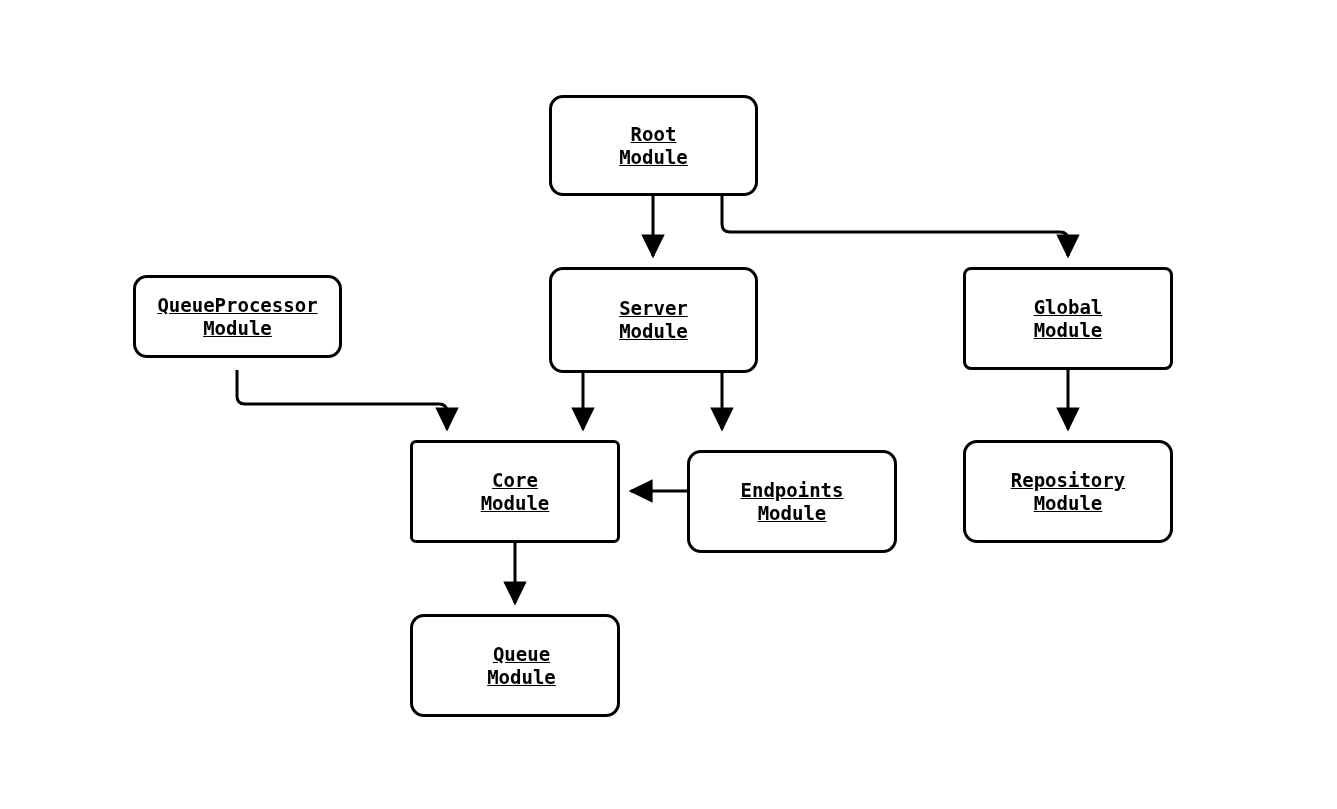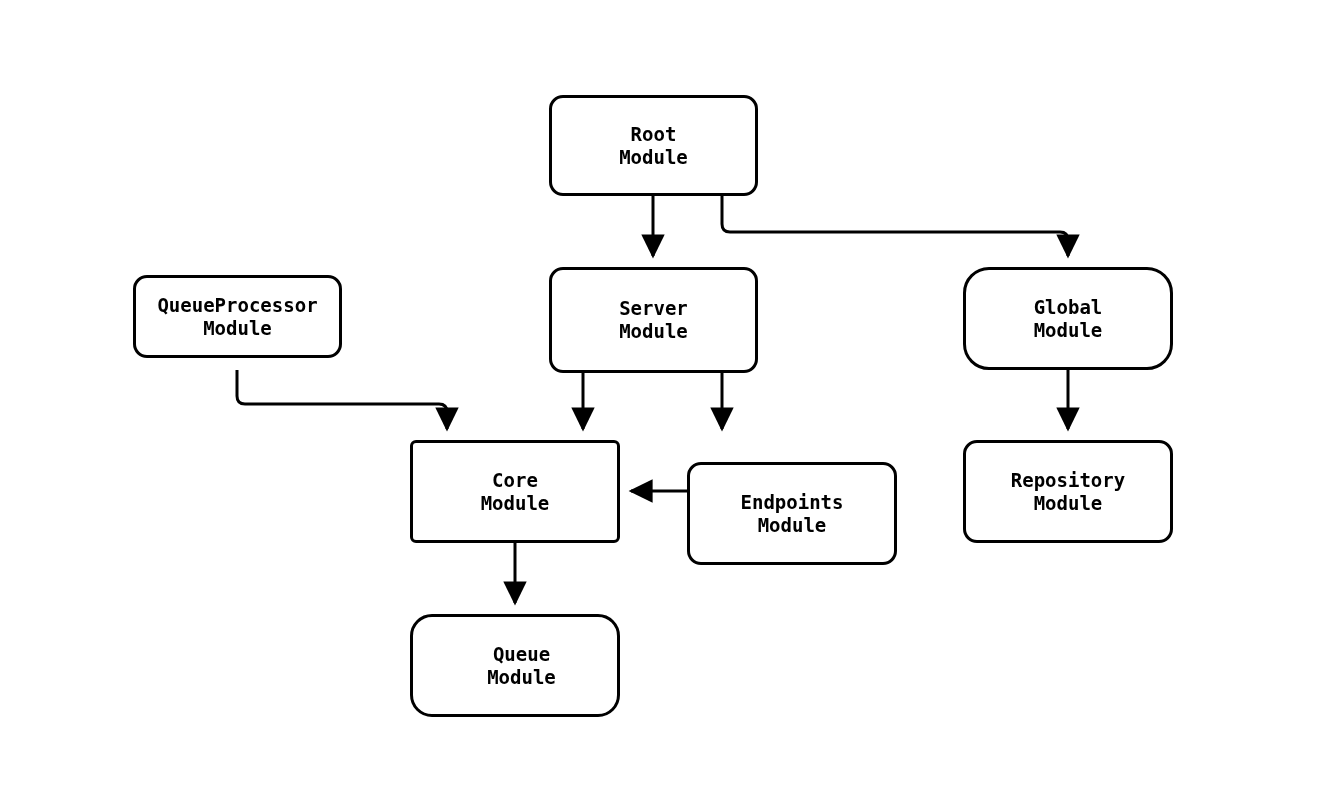--- a/index.html
+++ b/index.html
@@ -41,20 +41,21 @@
   }
   .node-label {
     font-family: "DejaVu Sans Mono", "Liberation Mono", monospace;
     font-size: 19px;
     font-weight: 700;
     line-height: 23px;
     color: #000000;
     text-align: center;
     letter-spacing: 0px;
     white-space: pre;
+    text-decoration: underline;
   }
 </style>
 </head>
 <body>
 
 <div id="diagram-root" style="background: rgb(255, 255, 255);">
 
   <svg id="edge-layer" viewBox="0 0 1337 809" width="1337" height="809" xmlns="http://www.w3.org/2000/svg">
     <defs>
       <marker id="arrowhead" markerWidth="9" markerHeight="9" refX="7.2" refY="4.5" orient="auto" markerUnits="strokeWidth">
@@ -91,38 +92,38 @@
   <div class="node" style="left: 133px; top: 275px; width: 209px; height: 83px; border-width: 3px; border-color: rgb(0, 0, 0); border-radius: 14px;">
     <span class="node-label">QueueProcessor</span>
     <span class="node-label">Module</span>
   </div>
 
   <div class="node" style="left: 549px; top: 267px; width: 209px; height: 106px; border-width: 3px; border-color: rgb(0, 0, 0); border-radius: 14px;">
     <span class="node-label">Server</span>
     <span class="node-label">Module</span>
   </div>
 
-  <div class="node" style="left: 963px; top: 267px; width: 210px; height: 103px; border-width: 3px; border-color: rgb(0, 0, 0); border-radius: 26px;">
+  <div class="node" style="left: 963px; top: 267px; width: 210px; height: 103px; border-width: 3px; border-color: rgb(0, 0, 0); border-radius: 8px;">
     <span class="node-label">Global</span>
     <span class="node-label">Module</span>
   </div>
 
   <div class="node" style="left: 410px; top: 440px; width: 210px; height: 103px; border-width: 3px; border-color: rgb(0, 0, 0); border-radius: 6px;">
     <span class="node-label">Core</span>
     <span class="node-label">Module</span>
   </div>
 
-  <div class="node" style="left: 687px; top: 462px; width: 210px; height: 103px; border-width: 3px; border-color: rgb(0, 0, 0); border-radius: 14px;">
+  <div class="node" style="left: 687px; top: 450px; width: 210px; height: 103px; border-width: 3px; border-color: rgb(0, 0, 0); border-radius: 14px;">
     <span class="node-label">Endpoints</span>
     <span class="node-label">Module</span>
   </div>
 
   <div class="node" style="left: 963px; top: 440px; width: 210px; height: 103px; border-width: 3px; border-color: rgb(0, 0, 0); border-radius: 14px;">
     <span class="node-label">Repository</span>
     <span class="node-label">Module</span>
   </div>
 
-  <div class="node" style="left: 410px; top: 614px; width: 210px; height: 103px; border-width: 3px; border-color: rgb(0, 0, 0); border-radius: 22px; padding-left: 13px;">
+  <div class="node" style="left: 410px; top: 614px; width: 210px; height: 103px; border-width: 3px; border-color: rgb(0, 0, 0); border-radius: 14px; padding-left: 13px;">
     <span class="node-label">Queue</span>
     <span class="node-label">Module</span>
   </div>
 
 </div>
 
 </body></html>

